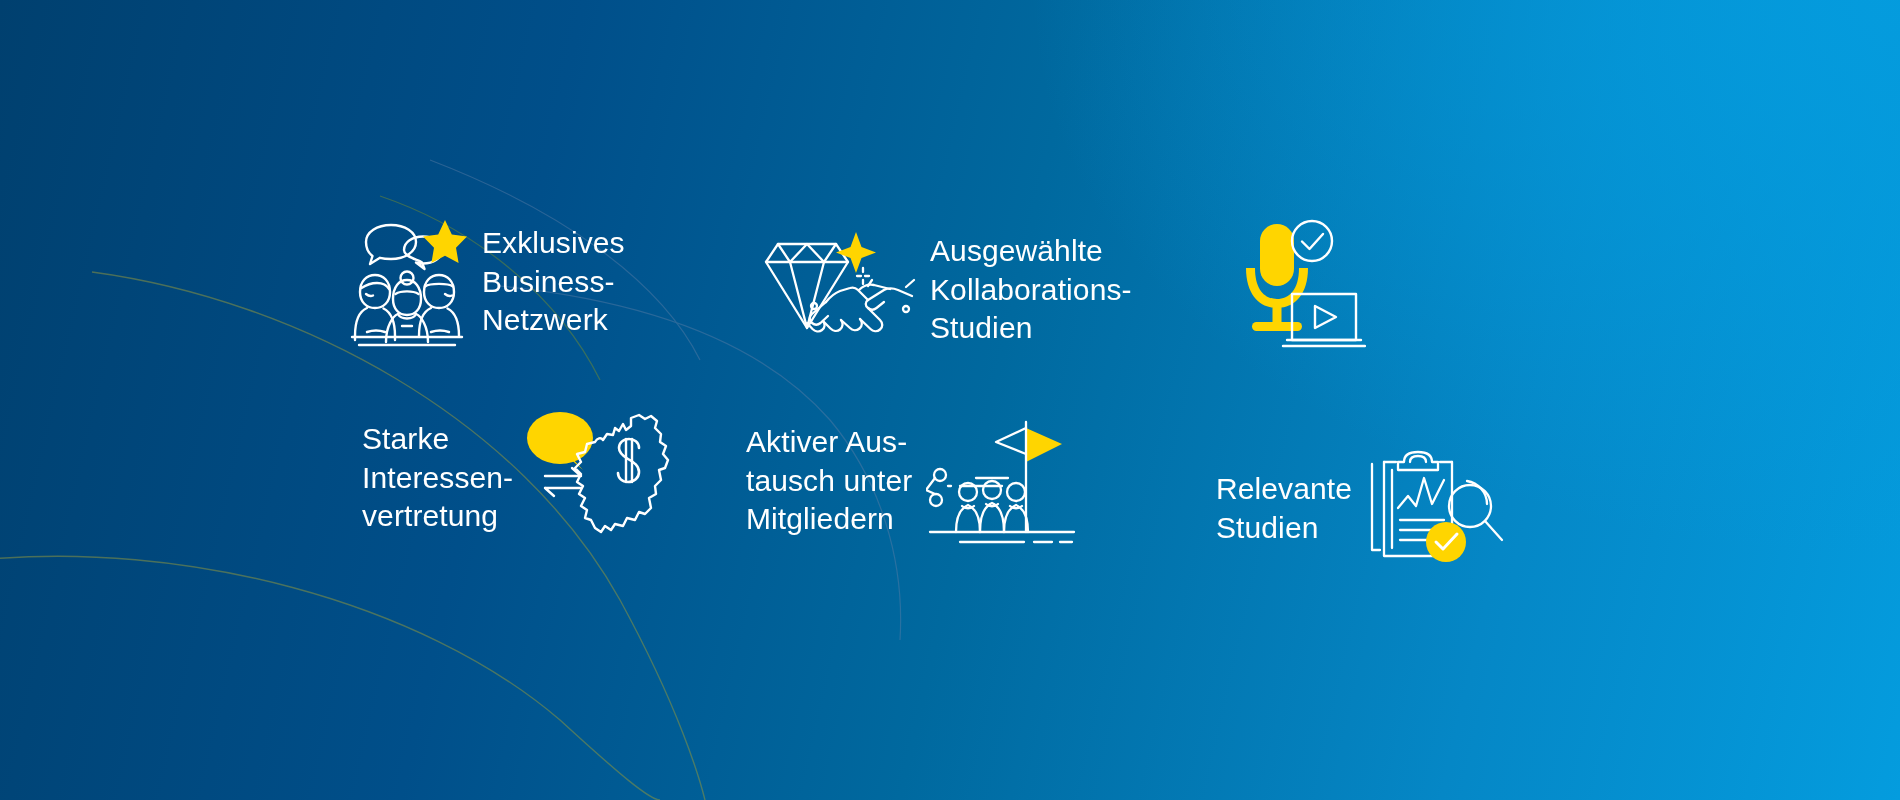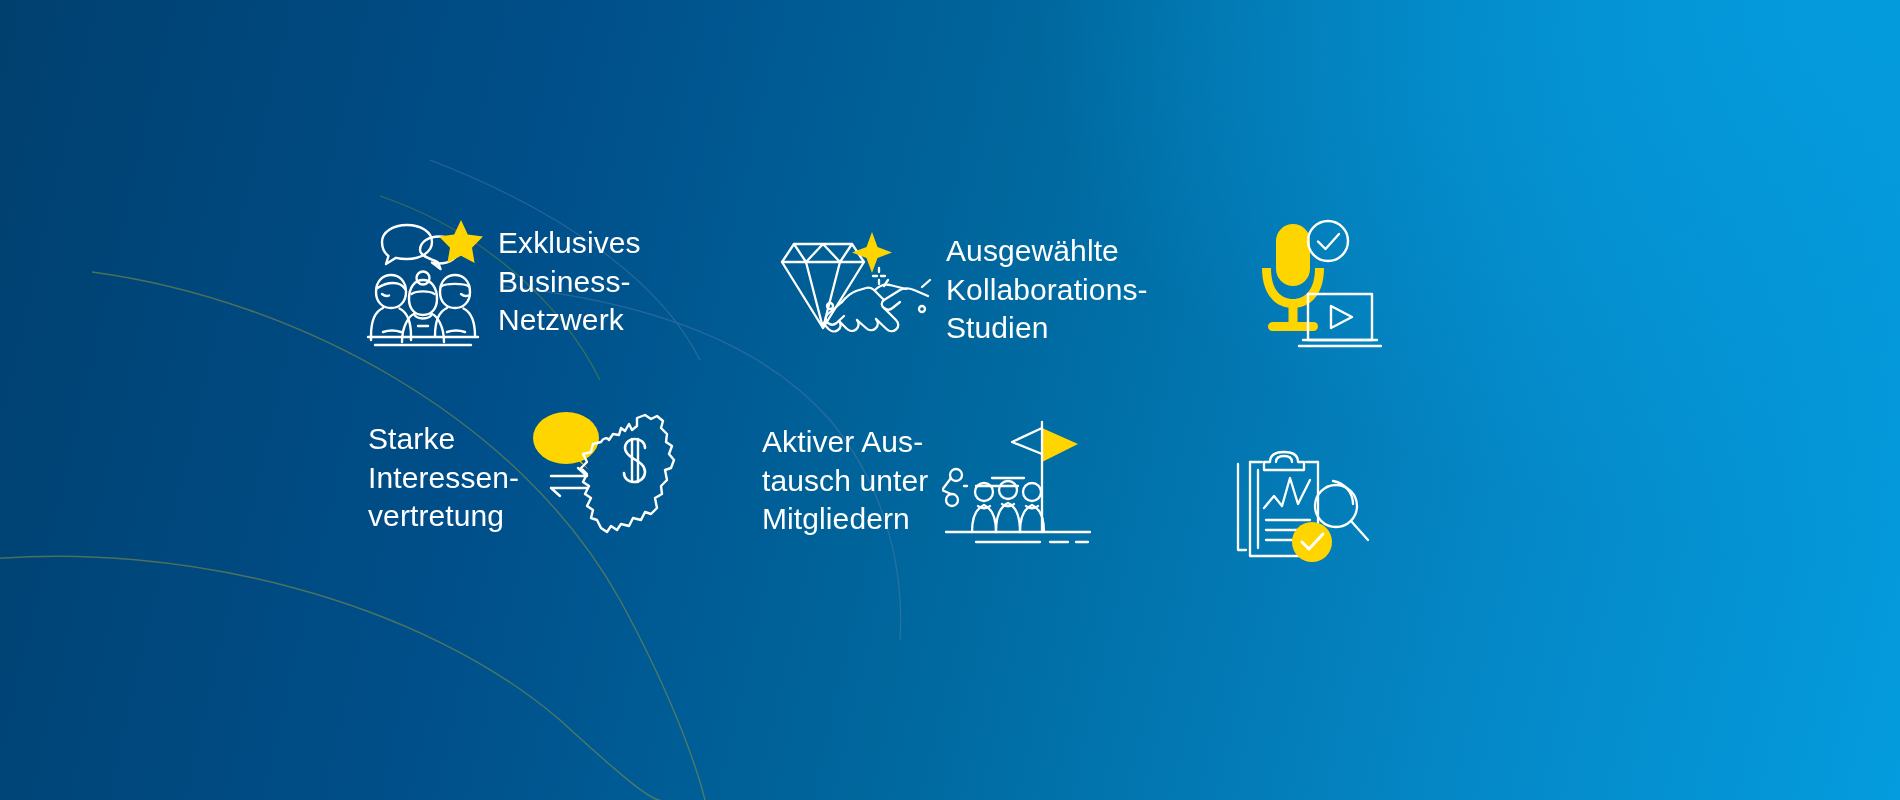--- a/index.html
+++ b/index.html
@@ -16,21 +16,21 @@
       radial-gradient(1400px 900px at 100% 0%, rgba(4,156,222,0.95) 0%, rgba(4,156,222,0.0) 62%),
       linear-gradient(103deg, #00406F 0%, #004F8A 28%, #00699F 52%, #0587C6 78%, #049CDE 100%);
     overflow:hidden;
   }
   
   #bg-curves {
     position:absolute; left:0; top:0; width:1900px; height:800px;
     pointer-events:none;
   }
   
-  .items { position:absolute; left:16px; top:0; width:1730px; height:800px; }
+  .items { position:absolute; left:0; top:0; width:1730px; height:800px; }
   .item {
     position:absolute;
     display:flex;
     align-items:center;
     gap:14px;
   }
   .item .icon { flex:0 0 auto; display:block; }
   .item .label {
     color:#ffffff;
     font-size:30px;
@@ -45,21 +45,21 @@
 
   
   #item-network   { left:346px; top:216px; }
   #item-collab    { left:760px; top:230px; }
   #item-knowhow   { left:1238px; top:218px; }
   #item-interests { left:352px; top:408px; }
   #item-exchange  { left:746px; top:416px; }
   #item-studies   { left:1216px; top:450px; }
 
   
-  #item-interests { flex-direction:row; }
+  #item-interests { flex-direction:row;margin-left:10px; }
   #item-exchange  { flex-direction:row;justify-content:flex-end; }
   #item-studies   { flex-direction:row; }
 </style>
 </head>
 <body>
 
 <div id="stage">
 
   <svg id="bg-curves" viewBox="0 0 1900 800" width="1900" height="800" aria-hidden="true">
     <g fill="none" stroke="#8a9440" stroke-width="1.4" opacity="0.55">
@@ -233,20 +233,22 @@
           <path d="M34 126 L98 126 M108 126 L126 126 M134 126 L146 126"></path>
 
           <path d="M50 62 L82 62"></path>
           <path d="M34 70 L76 70"></path>
           <path d="M22 70 L25 70"></path>
         </g>
       </svg>
     </div>
 
     <div class="item label-left" id="item-studies">
+      <div class="label">Relevante
+Studien</div>
       <svg class="icon" width="140" height="118" viewBox="0 0 140 118" aria-hidden="true">
         <g fill="none" stroke="#ffffff" stroke-width="2.3" stroke-linecap="round" stroke-linejoin="round">
 
           <path d="M6 14 L6 100 L14 100"></path>
 
           <path d="M18 12 L18 106 L86 106 L86 12"></path>
           <path d="M18 12 L30 12 M74 12 L86 12"></path>
 
           <path d="M26 20 L26 98"></path>
 

